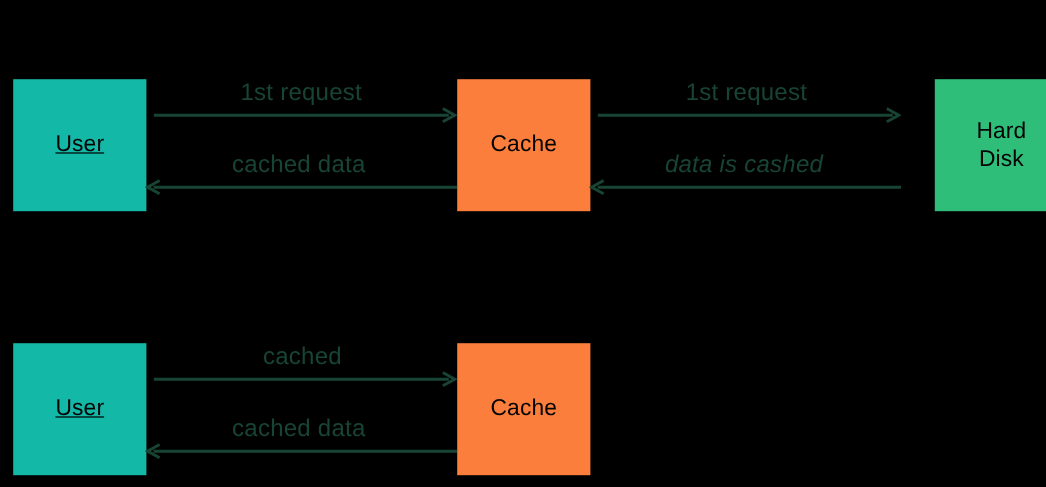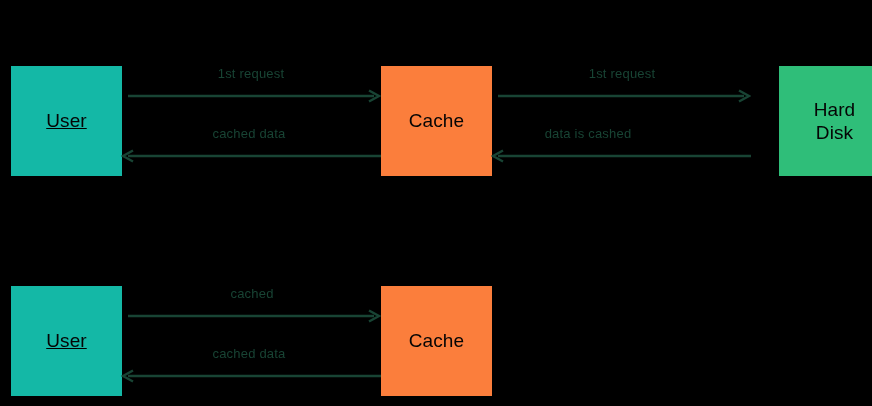--- a/index.html
+++ b/index.html
@@ -48,21 +48,21 @@
     position: absolute;
     height: 14px;
     pointer-events: none;
   }
   .arrow svg { display: block; }
 
   
   .edge-label {
     position: absolute;
     font-family: "Liberation Sans", sans-serif;
-    font-size: 13px;
+    font-size: 20px;
     font-weight: 400;
     color: #184434;
     letter-spacing: 0.2px;
     white-space: nowrap;
     text-align: center;
     transform: translateX(-50%);
   }
 
   
 </style>
@@ -103,21 +103,21 @@
     </div>
 
     <div class="edge-label" style="left:622px; top:66px;">1st request</div>
     <div class="arrow" style="left:498px; top:89px; width:253px;">
       <svg width="253" height="14" viewBox="0 0 253 14" xmlns="http://www.w3.org/2000/svg">
         <line x1="0" y1="7" x2="246" y2="7" stroke="#184434" stroke-width="2.4"></line>
         <polyline points="241,1.5 251,7 241,12.5" fill="none" stroke="#184434" stroke-width="2.4" stroke-linejoin="miter"></polyline>
       </svg>
     </div>
 
-    <div class="edge-label" style="left:588px; top:126px;">data is cashed</div>
+    <div class="edge-label" style="left:620px; top:126px;font-style:italic;">data is cashed</div>
     <div class="arrow" style="left:491px; top:149px; width:260px;">
       <svg width="260" height="14" viewBox="0 0 260 14" xmlns="http://www.w3.org/2000/svg">
         <line x1="7" y1="7" x2="260" y2="7" stroke="#184434" stroke-width="2.4"></line>
         <polyline points="12,1.5 2,7 12,12.5" fill="none" stroke="#184434" stroke-width="2.4" stroke-linejoin="miter"></polyline>
       </svg>
     </div>
   </div>
 
   <div>
 

